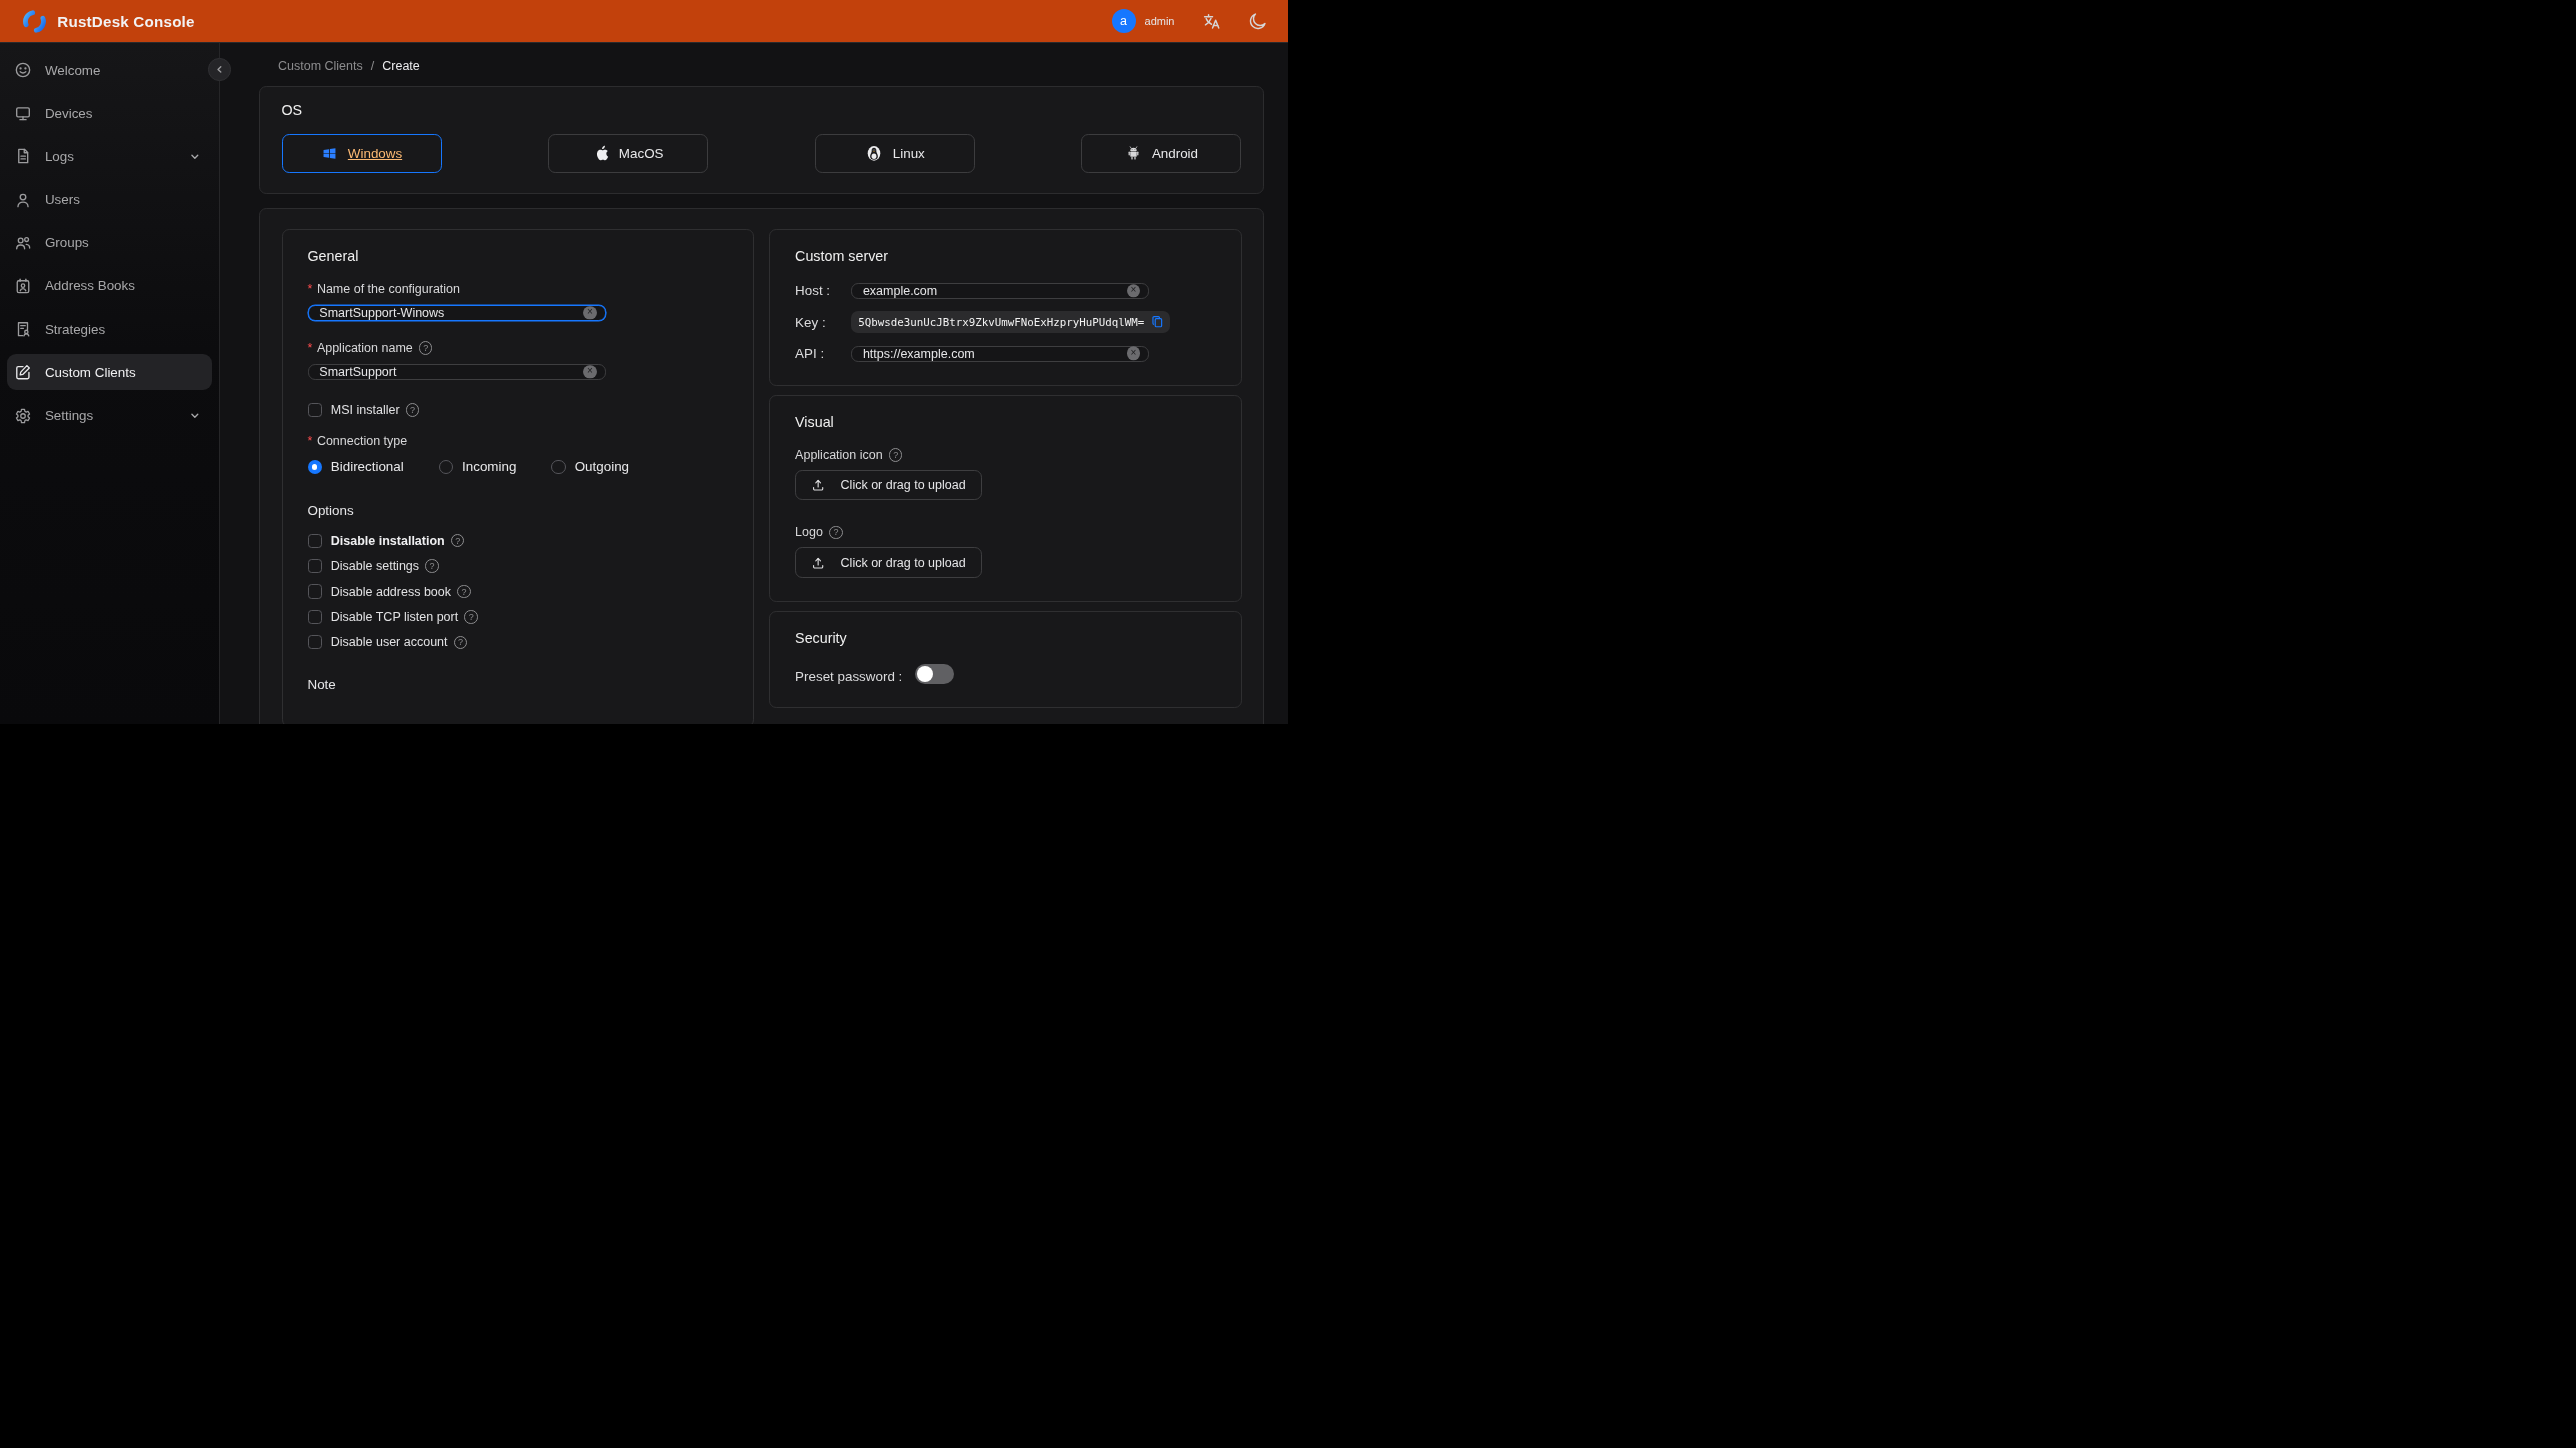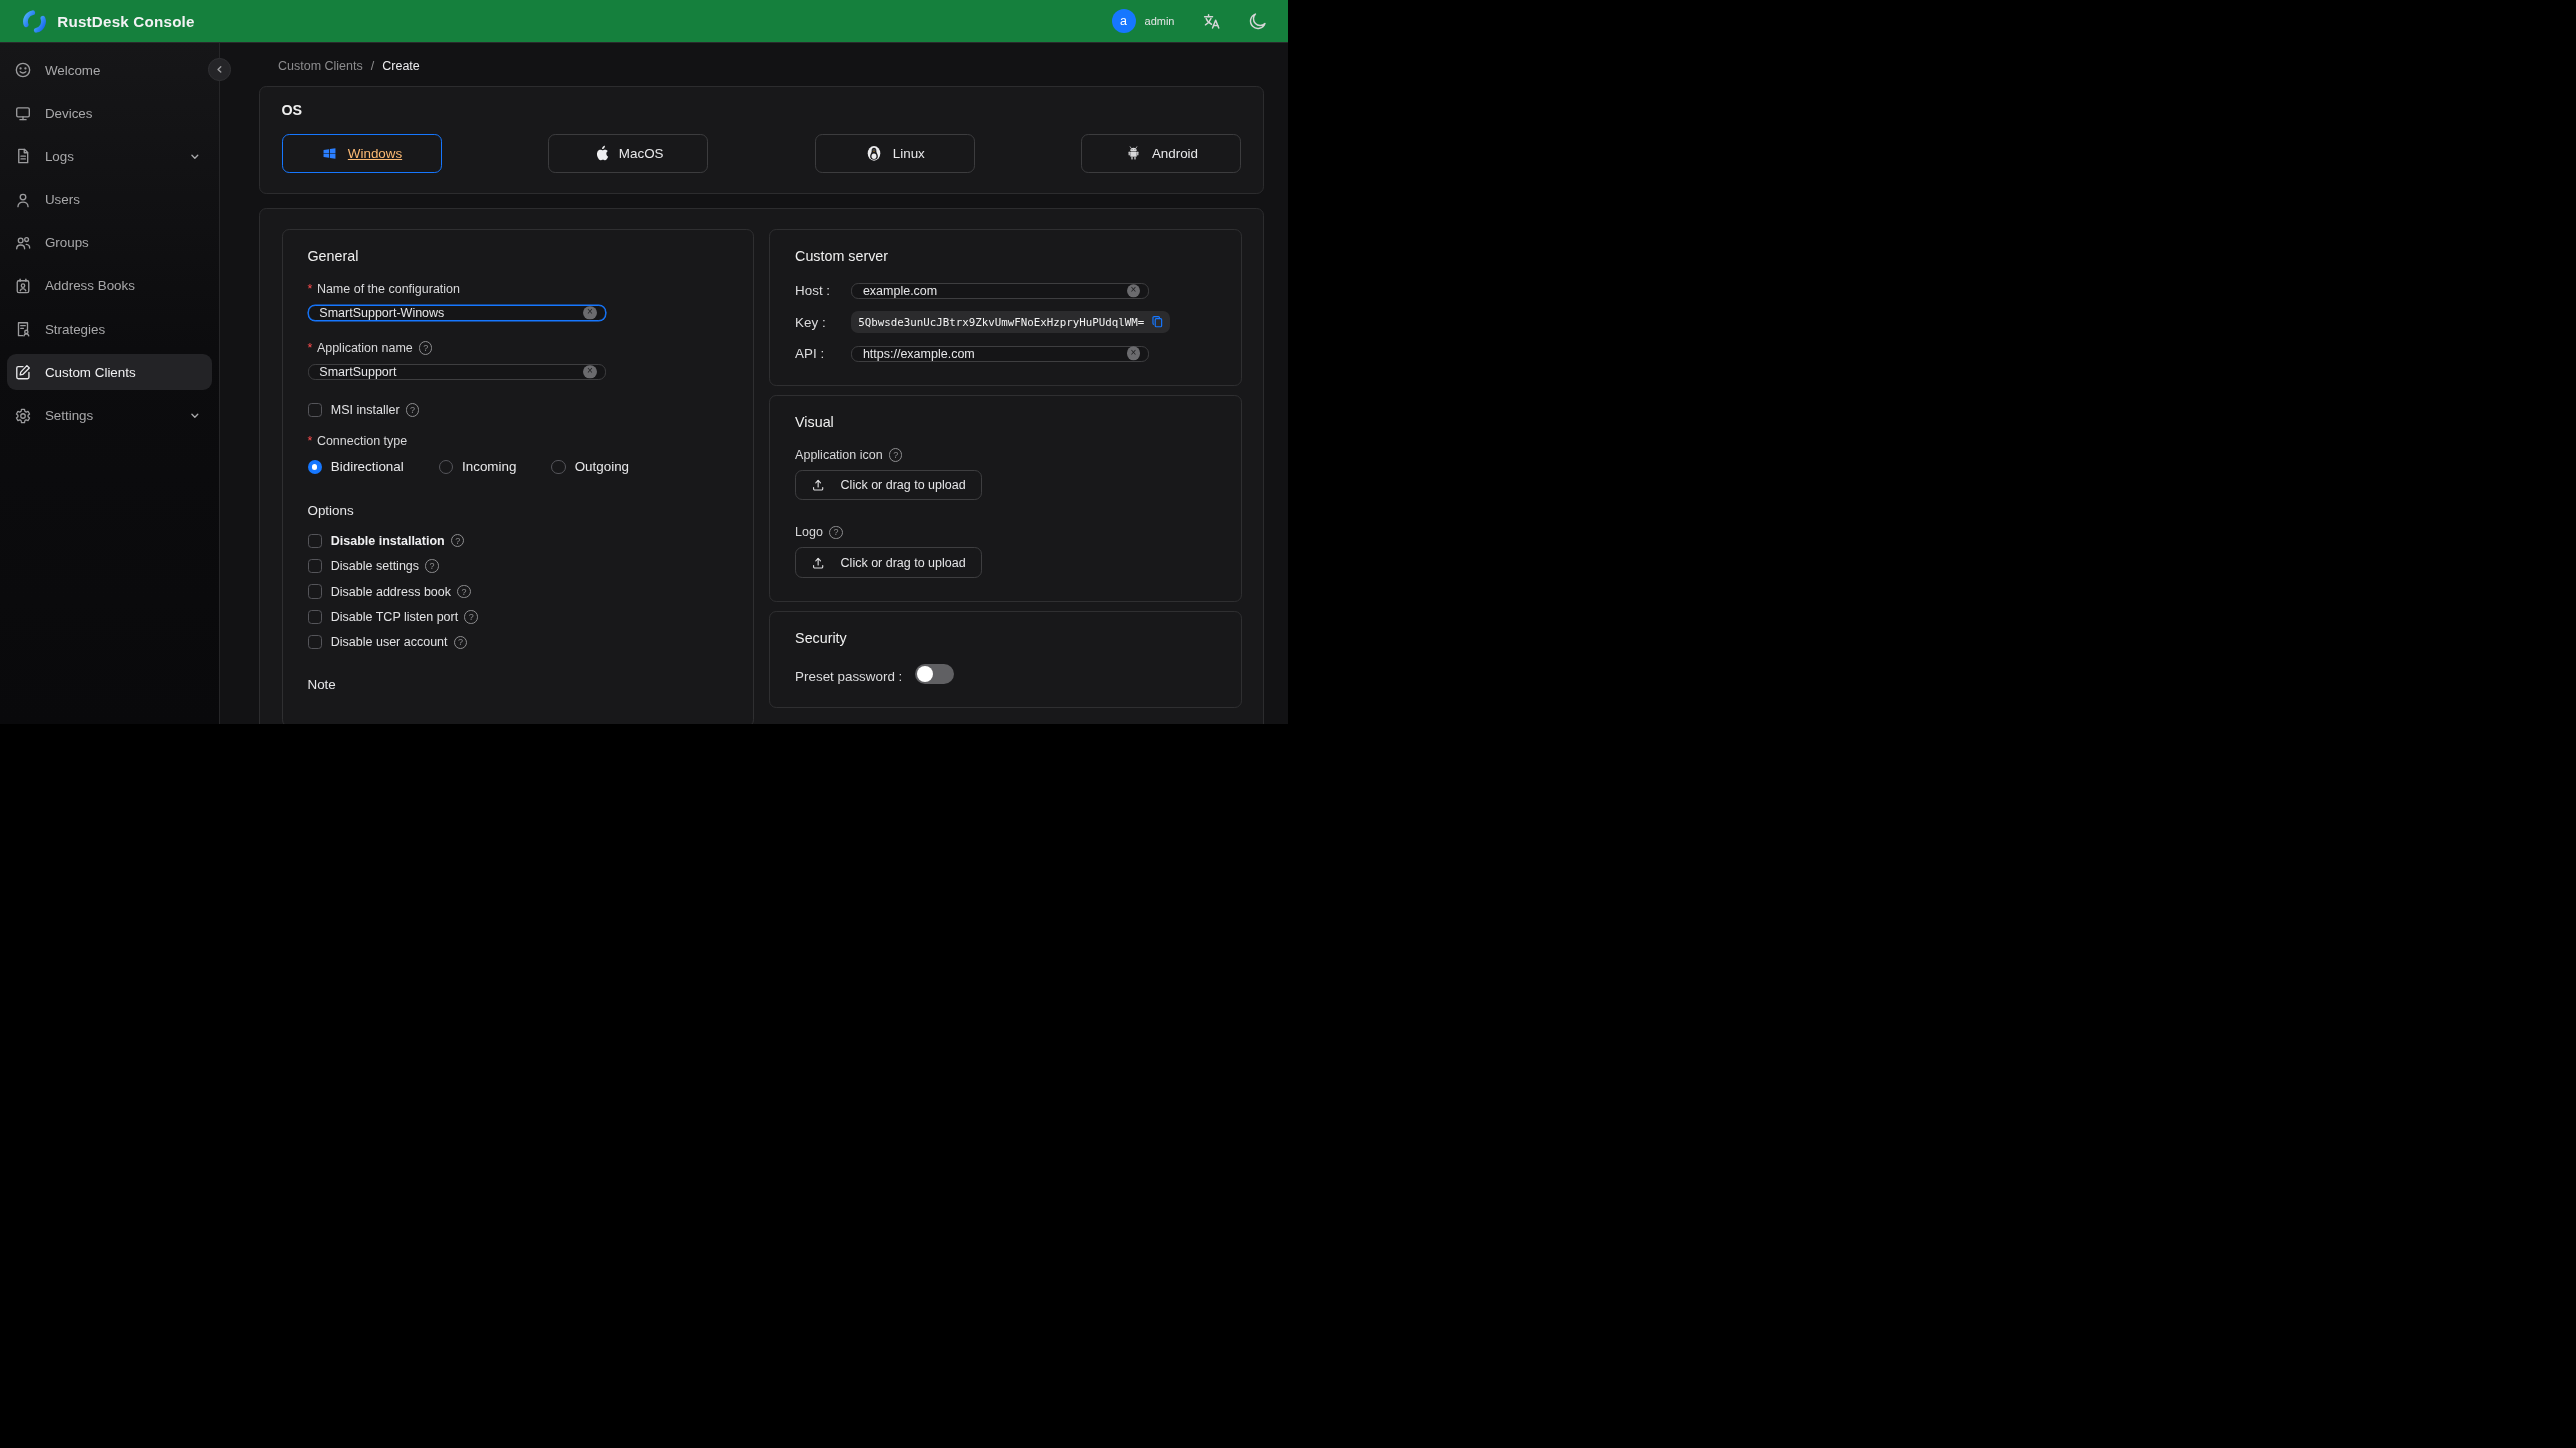--- a/index.html
+++ b/index.html
@@ -5,21 +5,21 @@
   * { margin:0; padding:0; box-sizing:border-box; }
   html,body { background:#000; }
   .page {
     position:relative; width:1288px; height:724px; overflow:hidden;
     background:#121214; color:#e6e6e8;
     font-family:"Liberation Sans", sans-serif;
   }
   svg { display:block; }
 
   
-  .topbar { height:43px; background:#15803d; border-bottom:0.9px solid #2a2a2c;
+  .topbar { height:43px; background:#c2410c; border-bottom:0.9px solid #2a2a2c;
             display:flex; align-items:center; padding:0 21.5px; }
   .brand { display:flex; align-items:center; gap:10.8px; }
   .brand-title { font-size:15.2px; font-weight:700; color:#f2f2f4; letter-spacing:0.2px; }
   .topbar-right { margin-left:auto; display:flex; align-items:center; gap:27px; }
   .userchip { display:flex; align-items:center; gap:9px; cursor:pointer; }
   .avatar { width:24px; height:24px; border-radius:50%; background:#1677ff; color:#fff;
             display:flex; align-items:center; justify-content:center; font-size:12.5px; }
   .username { font-size:11px; color:#e4e4e6; }
   .tb-icon { color:#d6d6d8; cursor:pointer; display:flex; }
 
@@ -41,21 +41,21 @@
 
   
   .main { flex:1; padding:9px 24px 0 39px; overflow:hidden; }
   .breadcrumb { margin:7.2px 0 12.5px 19px; font-size:12.5px; color:#8c8c8e;
                 display:flex; align-items:center; gap:8px; }
   .breadcrumb .bc-parent { cursor:pointer; }
   .breadcrumb .bc-current { color:#ececee; }
 
   .panel { background:#18181a; border:0.9px solid #2c2c2e; border-radius:7.2px; }
   .os-panel { padding:15.2px 21.5px 20px; }
-  .panel-title { font-size:14.3px; color:#f0f0f0; font-weight:700; margin-bottom:16px; }
+  .panel-title { font-size:14.3px; color:#f0f0f0; font-weight:400; margin-bottom:16px; }
   .os-buttons { display:flex; justify-content:space-between; }
   .os-btn { width:160px; height:39px; border:0.9px solid #3c3c3e; border-radius:7.2px;
             background:transparent; display:flex; align-items:center; justify-content:center;
             gap:10px; font-size:13.4px; color:#e8e8ea; cursor:pointer; font-family:inherit; }
   .os-btn.selected { border-color:#1677ff; color:#fdba74;text-decoration:underline; }
 
   .panel2 { margin-top:14.3px; padding:20px 21.5px 27px; display:grid;
             grid-template-columns:1fr 1fr; gap:15.2px; align-items:start; }
   .card { border:0.9px solid #2f2f31; border-radius:7.2px; padding:18px 25px 23px; }
   .card-title { font-size:14.3px; color:#f0f0f0; font-weight:400; margin-bottom:18px; }

